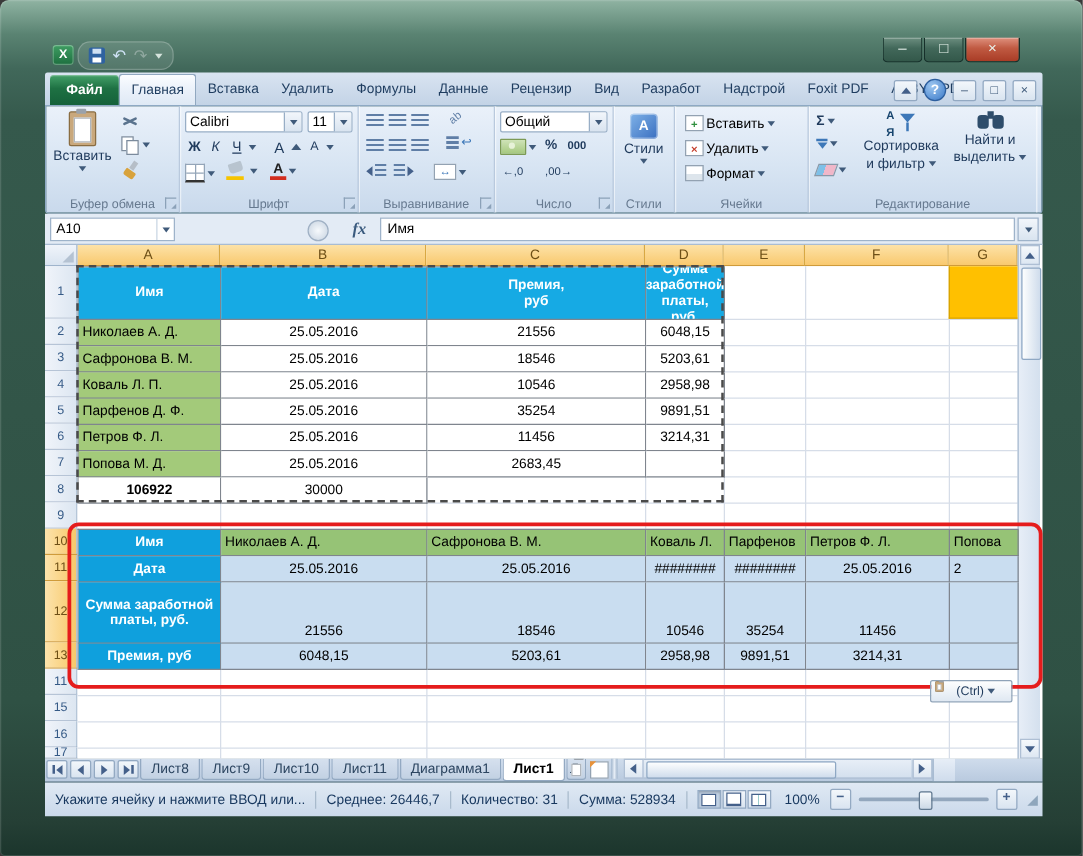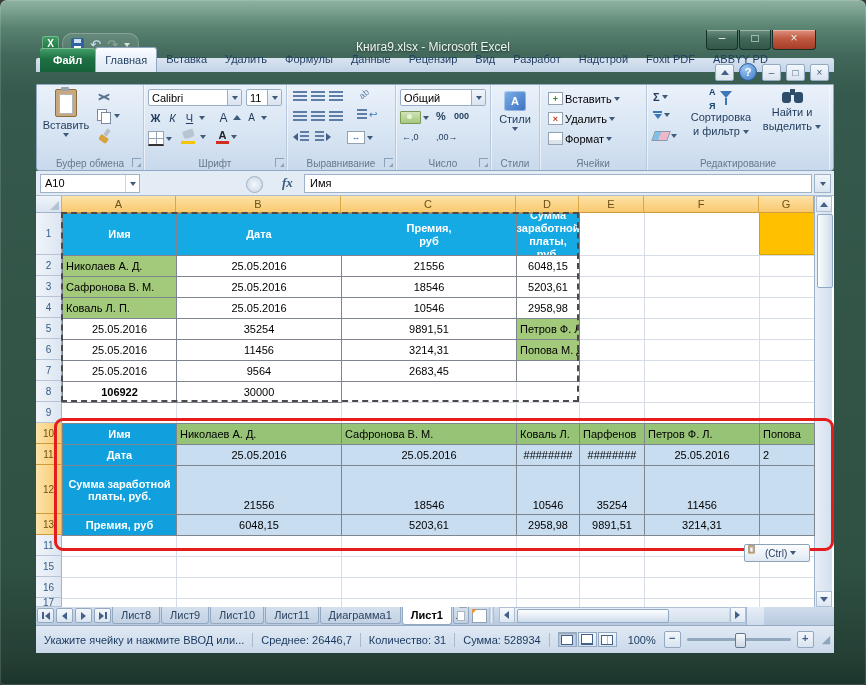--- a/index.html
+++ b/index.html
@@ -20,21 +20,21 @@
   .qglyph{font-size:13px;line-height:13px;color:#cfe2f5;}
   .qglyph.dis{color:#90a8a0;}
   .dar{display:inline-block;width:0;height:0;border-left:3px solid transparent;border-right:3px solid transparent;border-top:4px solid #3f5a7a;vertical-align:middle;}
   .dar.lt{border-top-color:#d6e4dd;}
   .wbtns{left:706px;top:30px;display:flex;gap:1px;}
   .wbtn{width:30px;height:19px;border:1px solid #16302a;border-top:none;border-radius:0 0 4px 4px;
     background:linear-gradient(#6d8f80,#42685a 45%,#33584a);color:#e8f2ec;text-align:center;line-height:16px;font-size:12px;
     box-shadow:inset 0 1px 0 rgba(255,255,255,.35);}
   .wbtn.close{width:42px;background:linear-gradient(#e0927f,#c05a42 45%,#a93c26);}
   
-  #tabstrip{left:36px;top:58px;width:798px;height:14px;background:linear-gradient(#d9e4f1,#c3d3e6);border-radius:2px 2px 0 0;display:flex;align-items:flex-end;}
+  #tabstrip{left:36px;top:58px;width:798px;height:26px;background:linear-gradient(#d9e4f1,#c3d3e6);border-radius:2px 2px 0 0;display:flex;align-items:flex-end;}
   .rtab{height:25px;line-height:25px;padding:0 9px;color:#1e3c5f;white-space:nowrap;}
   .rtab.active{background:linear-gradient(#fbfdff,#edf3fb 40%,#dfe9f5);border:1px solid #91a8c0;border-bottom:none;border-radius:3px 3px 0 0;height:24px;line-height:24px;}
   .rtab.file{background:linear-gradient(#44a169,#1e7143 45%,#15613a);color:#fff;font-weight:bold;border-radius:3px 3px 0 0;margin-left:4px;padding:0 13px;height:24px;line-height:24px;box-shadow:inset 0 1px 0 rgba(255,255,255,.3);}
   #tabextras{position:absolute;right:5px;top:5px;display:flex;gap:5px;align-items:center;}
   .mini{width:17px;height:15px;border:1px solid #93a9c2;border-radius:2px;background:linear-gradient(#f3f7fb,#d9e4f0);display:flex;align-items:center;justify-content:center;font-size:10px;color:#3f5a7a;}
   .tri-u{width:0;height:0;border-left:4px solid transparent;border-right:4px solid transparent;border-bottom:5px solid #44608a;}
   .helpic{width:16px;height:16px;border-radius:50%;background:radial-gradient(circle at 35% 30%,#9ec7f0,#3a79c8);color:#fff;font-weight:bold;font-size:11px;line-height:16px;text-align:center;border:1px solid #2c5e9e;}
   
   #ribbon{left:36px;top:84px;width:798px;height:87px;background:linear-gradient(#eaf1fa,#d8e5f3 55%,#c9d9ec);
     border:1px solid #8ea9c4;border-radius:0 0 3px 3px;box-sizing:border-box;display:flex;}
@@ -182,21 +182,20 @@
 
 <div id="win">
 
   <div class="abs" id="xl-logo">X</div>
   <div class="abs" id="qat">
     <span class="icon-floppy"></span>
     <span class="qglyph">↶</span>
     <span class="qglyph dis">↷</span>
     <span class="dar lt"></span>
   </div>
-  <div class="abs" id="title">Книга9.xlsx - Microsoft Excel</div>
   <div class="abs wbtns">
     <div class="wbtn">–</div>
     <div class="wbtn">□</div>
     <div class="wbtn close">×</div>
   </div>
 
   <div class="abs" id="tabstrip">
     <div class="rtab file">Файл</div>
     <div class="rtab active">Главная</div>
     <div class="rtab">Вставка</div>
@@ -486,32 +485,32 @@
       <div class="tc gr nm">Сафронова В. М.</div>
       <div class="tc">25.05.2016</div>
       <div class="tc">18546</div>
       <div class="tc">5203,61</div>
 
       <div class="tc gr nm">Коваль Л. П.</div>
       <div class="tc">25.05.2016</div>
       <div class="tc">10546</div>
       <div class="tc">2958,98</div>
 
+      <div class="tc gr nm">Парфенов Д. Ф.</div>
       <div class="tc">25.05.2016</div>
       <div class="tc">35254</div>
       <div class="tc">9891,51</div>
 
       <div class="tc gr nm">Петров Ф. Л.</div>
       <div class="tc">25.05.2016</div>
       <div class="tc">11456</div>
       <div class="tc">3214,31</div>
 
       <div class="tc gr nm">Попова М. Д.</div>
       <div class="tc">25.05.2016</div>
-      <div class="tc">9564</div>
       <div class="tc">2683,45</div>
 
       <div class="tc"></div>
       <div class="tc bd">106922</div>
       <div class="tc">30000</div>
     </div>
     <div id="ants"></div>
 
     <div id="table2">
       <div class="tc bl">Имя</div>

